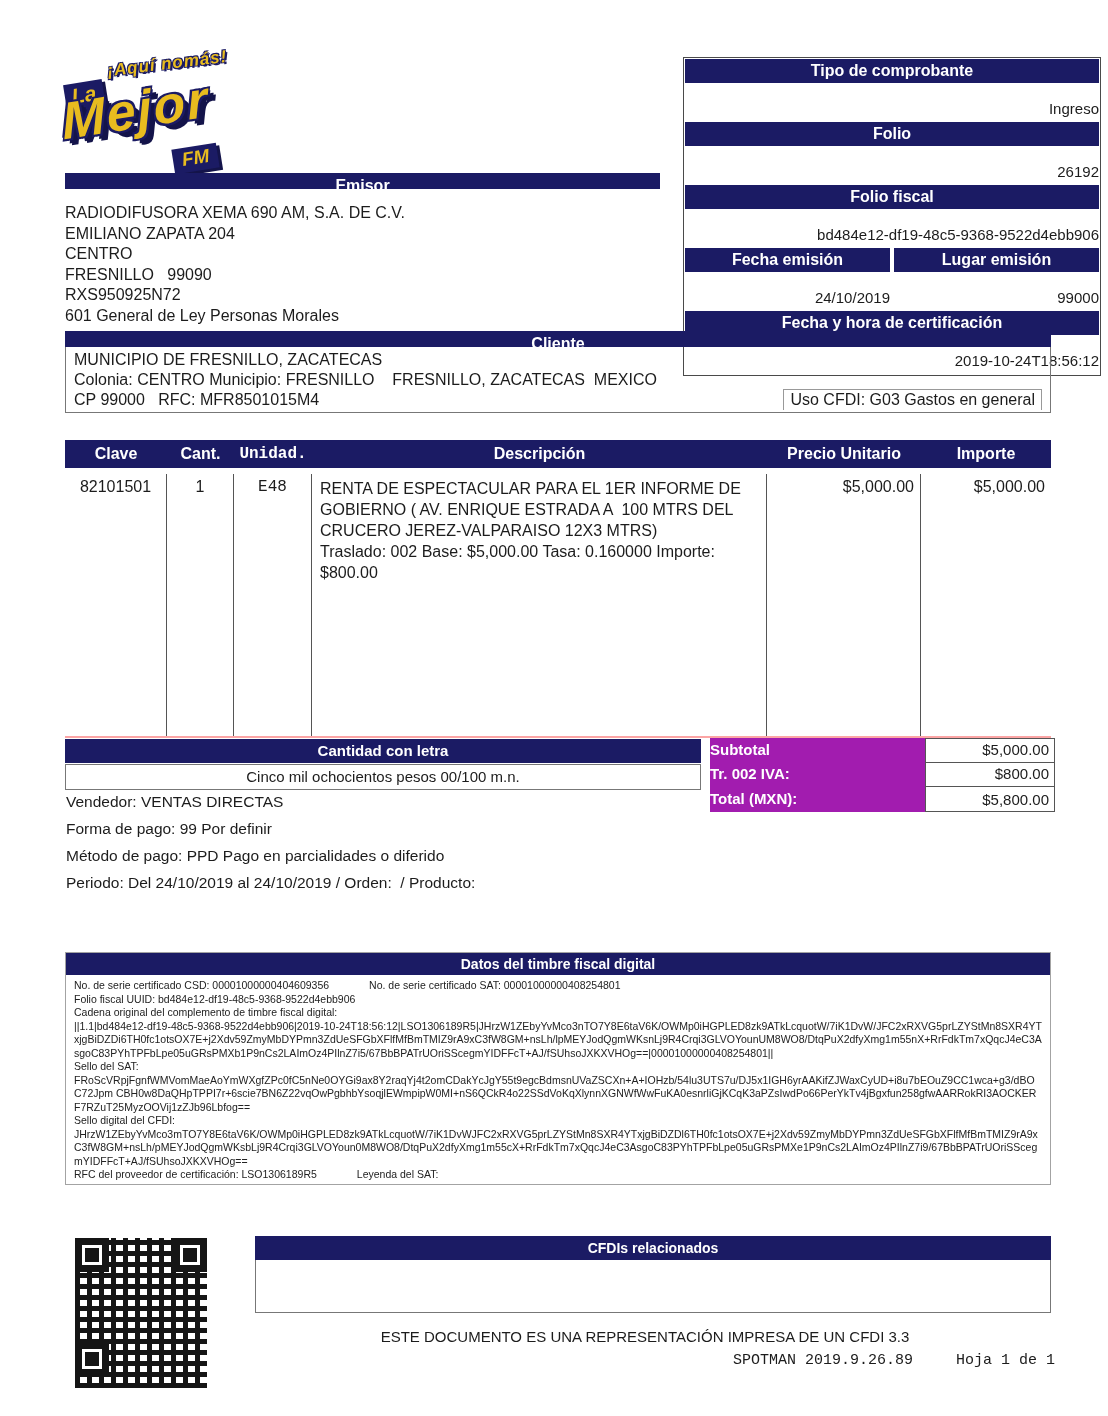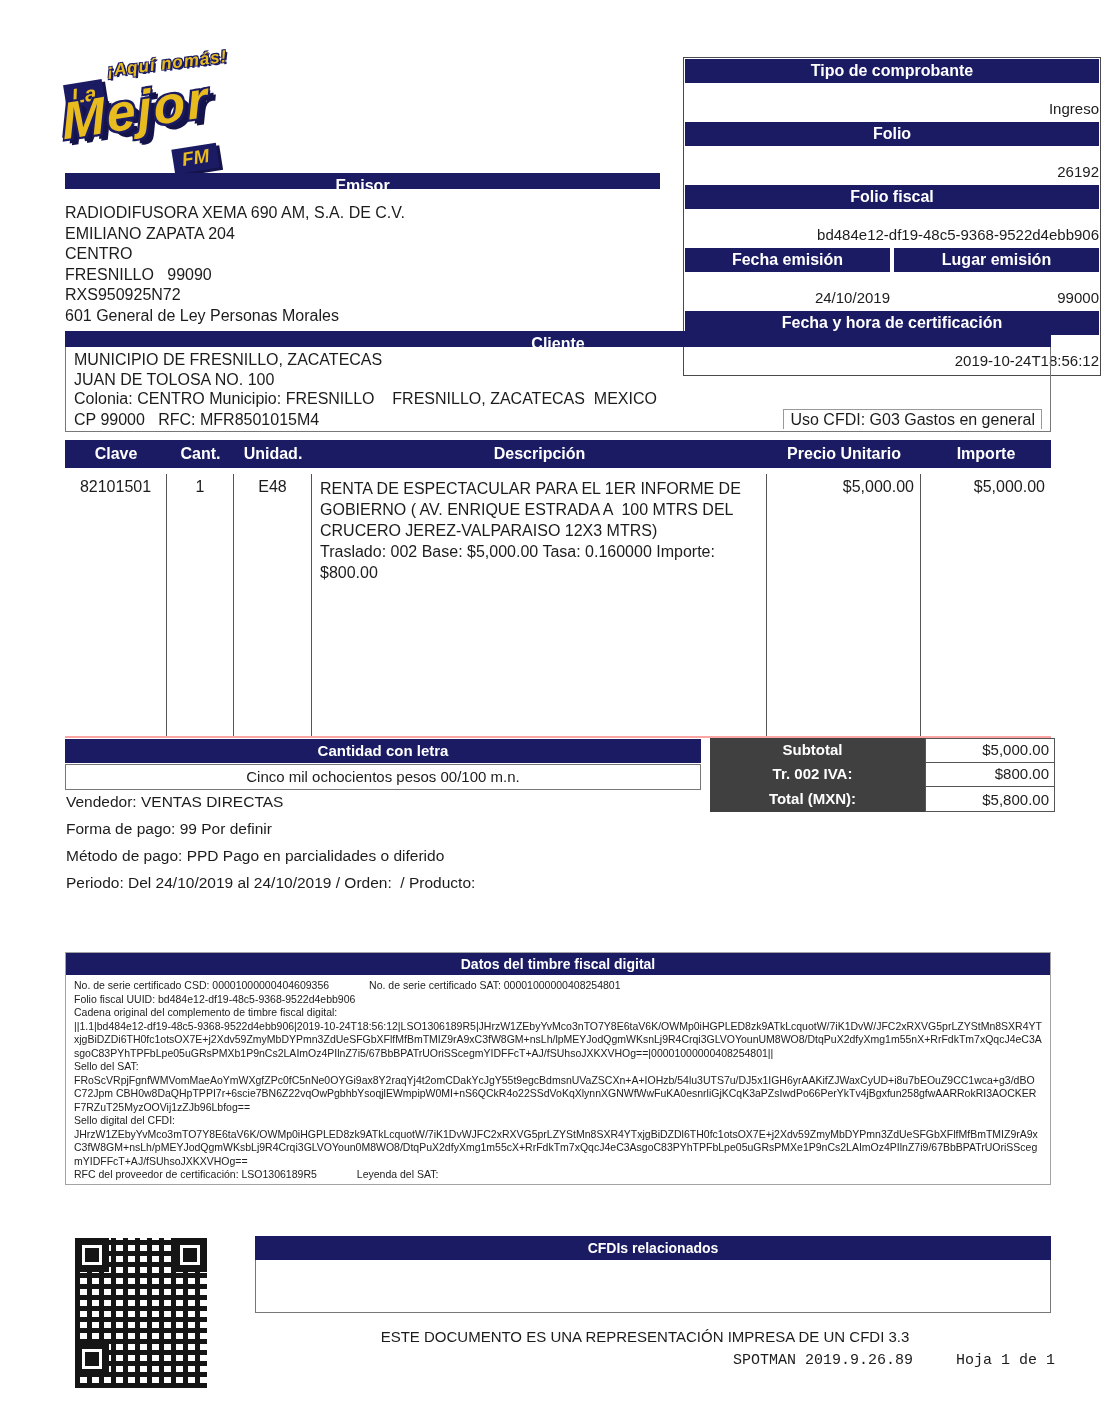--- a/index.html
+++ b/index.html
@@ -63,39 +63,39 @@
                    font-size:16px; line-height:19.5px; }
   .cliente .lastline { display:flex; justify-content:space-between; align-items:flex-end; }
   .cliente .uso { border:1px solid #999; border-bottom:none; padding:0 6px; font-size:16px; }
 
   
   .items { position:absolute; left:65px; top:440px; width:986px; }
   .items .thead { display:flex; background:#1b1b64; color:#fff; font-weight:bold;
                   font-size:16px; height:28px; align-items:center; }
   .items .tbody { display:flex; height:262px; border-bottom:2px solid #fca5a5;margin-top:6px; }
   .items .col { box-sizing:border-box; }
-  .c1 { width:102px; } .c2 { width:67px; } .c3 { width:78px; }
+  .c1 { width:102px; } .c2 { width:67px; } .c3 { width:78px;font-family:Liberation Mono, monospace; }
   .c4 { width:455px; } .c5 { width:154px; } .c6 { width:130px; }
   .thead > div { text-align:center; }
   .tbody .col { border-right:1px solid #555; padding-top:4px; font-size:16px; }
   .tbody .col:last-child { border-right:none; }
   .tbody .center { text-align:center; }
   .tbody .money { text-align:right; padding-right:6px; }
   .tbody .desc { padding:4px 8px 0 8px; line-height:21px; }
   .tbody .desc .tax { margin-top:0; }
 
   
   .cantidad { position:absolute; left:65px; top:739px; width:636px; }
   .cantidad .value { border:1px solid #777; margin-top:1px; text-align:center;
                      font-size:15px; line-height:24px; height:24px; }
   .cantidad .bar { height:24px; line-height:24px; font-size:15px; }
   .totals { position:absolute; left:710px; top:738px; width:345px; }
   .trow { display:flex; height:24px; }
-  .trow .lbl { width:215px; background:#404040; color:#fff; font-weight:bold;
-               font-size:15px; text-align:center; line-height:24px; padding-right:10px;
+  .trow .lbl { width:215px; background:#a21caf; color:#fff; font-weight:bold;
+               font-size:15px; text-align:left; line-height:24px; padding-right:10px;
                box-sizing:border-box; }
   .trow .val { width:130px; border:1px solid #555; border-bottom:none; background:#fff;
                font-size:15px; text-align:right; line-height:22px; padding-right:5px;
                box-sizing:border-box; }
   .trow:last-child .val { border-bottom:1px solid #555; }
   .trow.total .lbl, .trow.total .val { height:26px; line-height:26px; }
 
   
   .payment { position:absolute; left:66px; top:788px; width:620px;
              font-size:15.5px; line-height:27px; }
@@ -170,21 +170,20 @@
     <div class="pre">CENTRO</div>
     <div class="pre">FRESNILLO   99090</div>
     <div class="pre">RXS950925N72</div>
     <div class="pre">601 General de Ley Personas Morales</div>
   </div>
 
   <div class="cliente">
     <div class="bar">Cliente</div>
     <div class="body">
       <div class="pre">MUNICIPIO DE FRESNILLO, ZACATECAS</div>
-      <div class="pre">JUAN DE TOLOSA NO. 100</div>
       <div class="pre">Colonia: CENTRO Municipio: FRESNILLO    FRESNILLO, ZACATECAS  MEXICO</div>
       <div class="lastline">
         <span class="pre">CP 99000   RFC: MFR8501015M4</span>
         <span class="uso">Uso CFDI: G03 Gastos en general</span>
       </div>
     </div>
   </div>
 
   <div class="items">
     <div class="thead">

